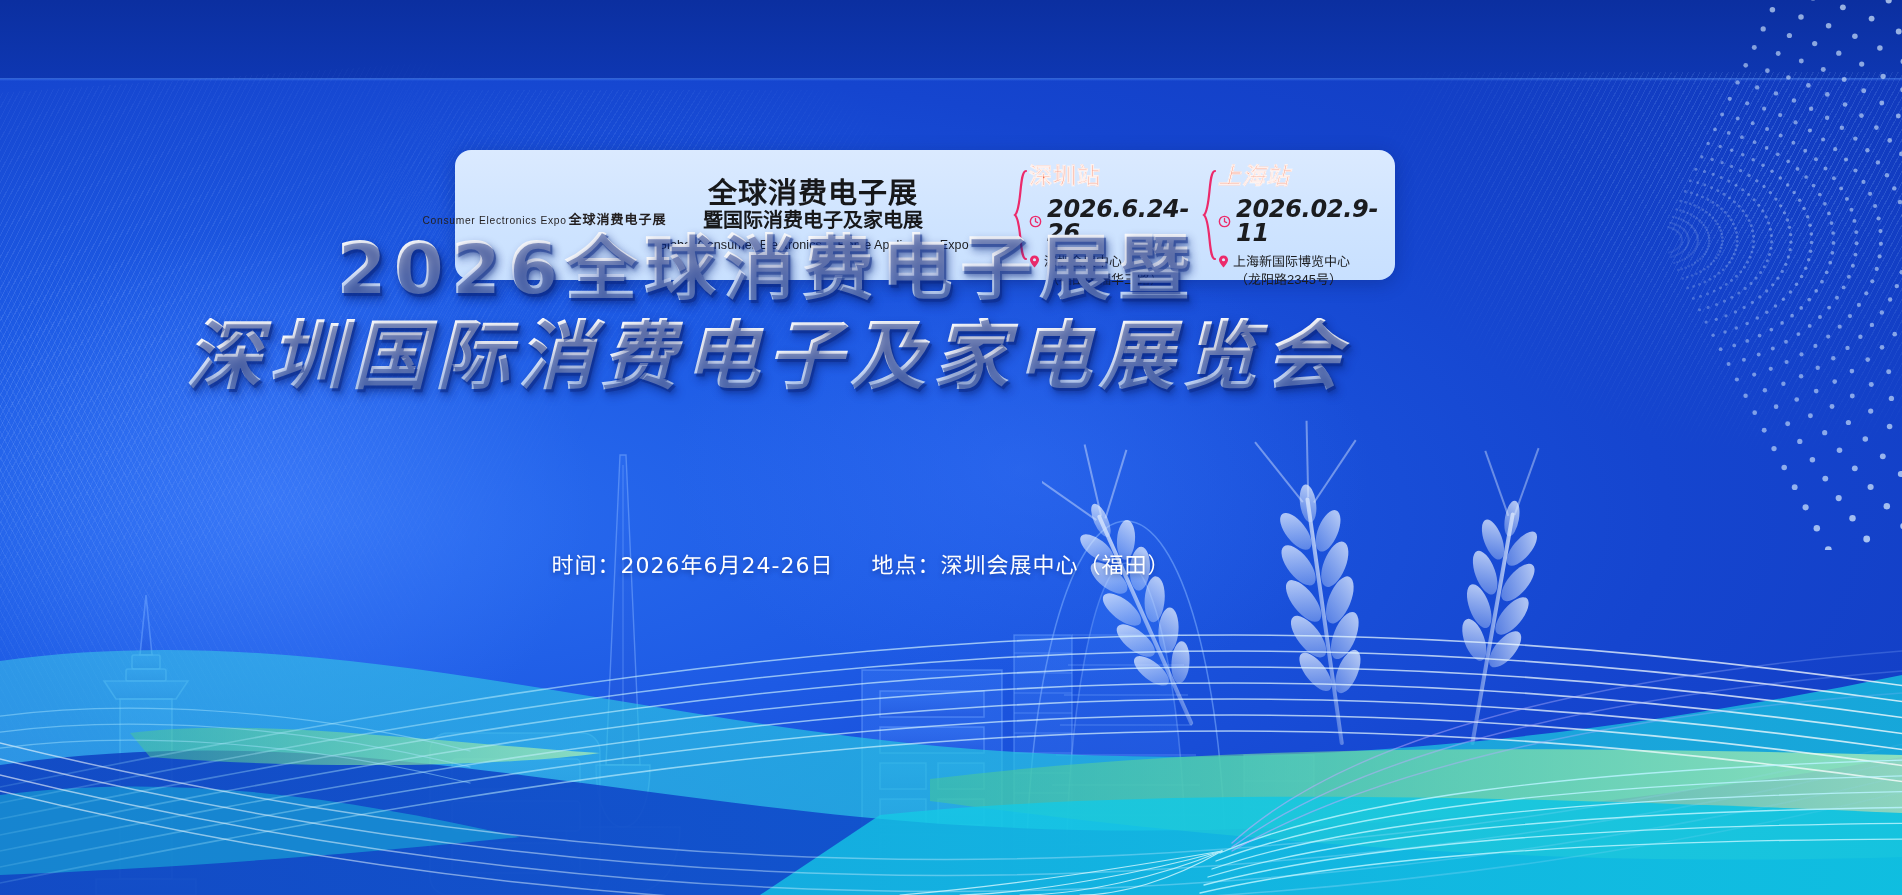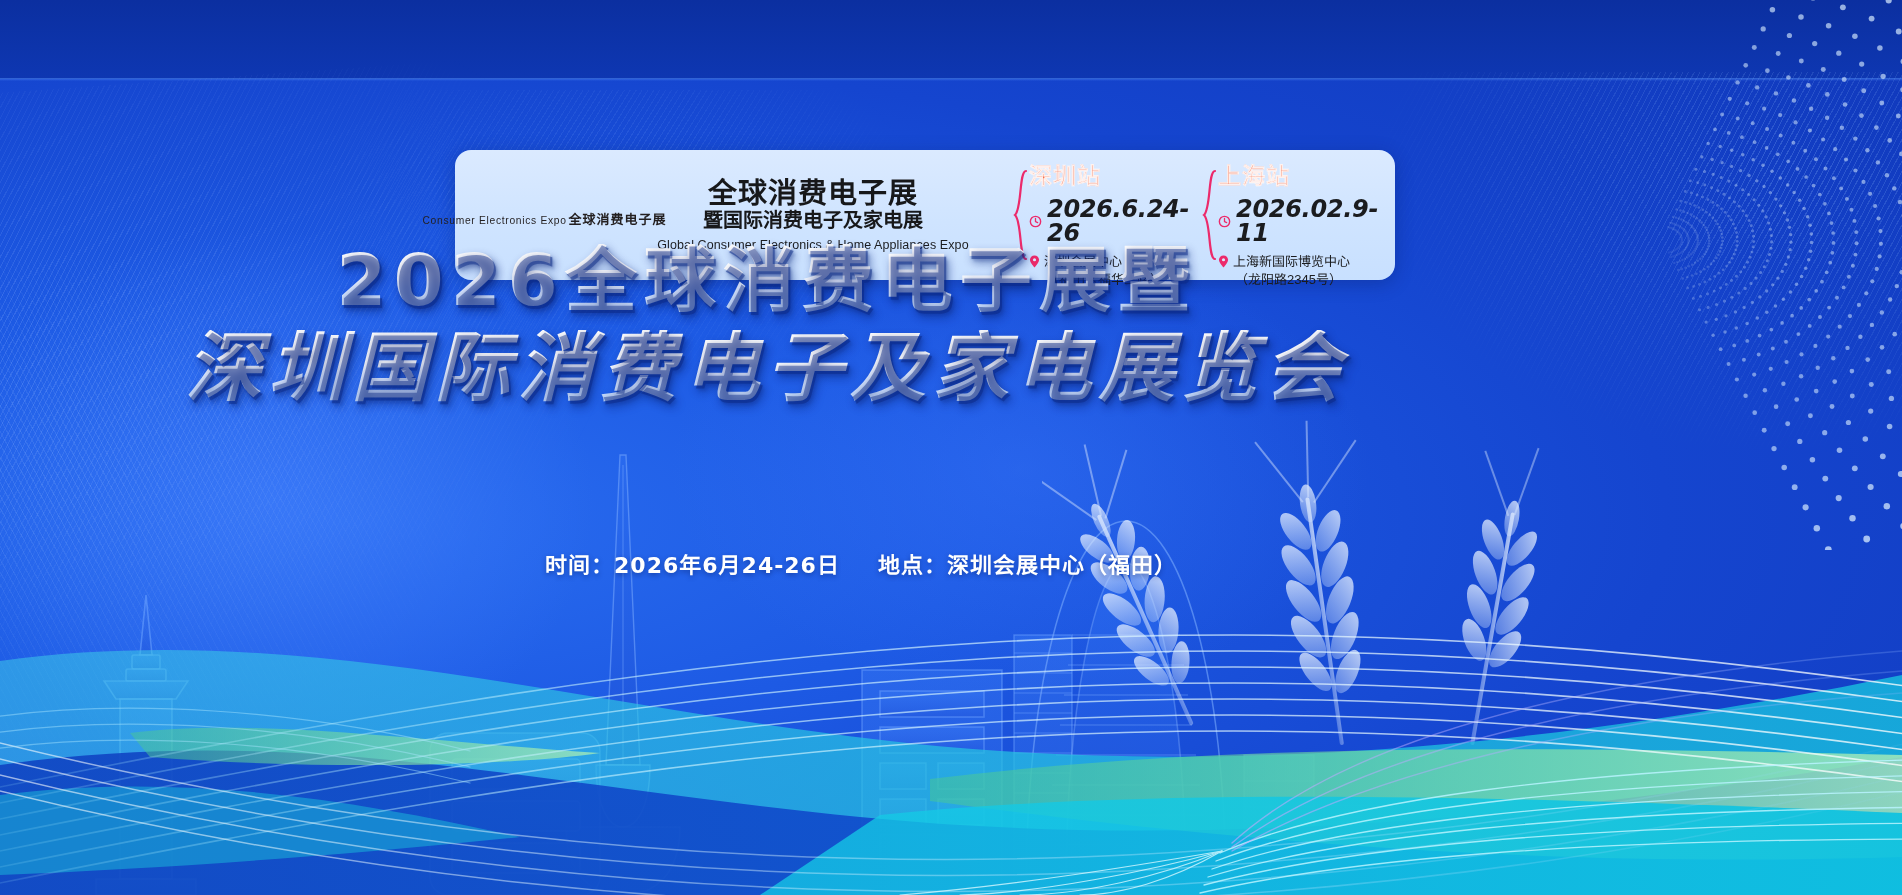--- a/index.html
+++ b/index.html
@@ -133,37 +133,37 @@
     position:absolute; left:0; top:50%; transform:translateY(-50%);
     width:16px; height:92px;
   }
   .city-inner{ display:flex; flex-direction:column; justify-content:center;margin-top:23px; }
   .city-name{
     font-size:23px; font-weight:900; line-height:1;
     font-family:"DejaVu Sans",sans-serif; letter-spacing:1px;
     -webkit-text-stroke:.6px rgba(255,255,255,.9);
   }
   .city-sz{ color:#f4623c; }
-  .city-sh{ color:#f4623c; }
+  .city-sh{ color:#f4623c;font-style:italic; }
   .city-date{
     font-size:24px; font-weight:900; font-style:italic; color:#1b1c1f;
     line-height:1; margin-top:9px; display:flex; align-items:center; gap:5px;
     font-family:"DejaVu Sans",sans-serif; letter-spacing:-.3px;
   }
   .city-venue{
     font-size:13px; color:#1b1c1f; margin-top:8px; line-height:1.35;
     display:flex; align-items:flex-start; gap:4px; font-weight:500;
   }
   .venue-lines{ display:flex; flex-direction:column; }
   .venue-sub{ padding-left:2px; }
   .pin-ico, .clock-ico{ flex:0 0 auto; margin-top:2px; }
 
   
   #headline{
-    position:absolute; left:0; top:244px; width:1533px;
+    position:absolute; left:0; top:232px; width:1533px;
     text-align:center; user-select:none;
   }
   .hl-row{
     font-family:"DejaVu Sans",sans-serif;
     font-weight:900;
     color:#ffffff;
     letter-spacing:7px;
     line-height:1.0;
     text-shadow:
       2px 3px 0 rgba(10,40,130,.45),
@@ -174,21 +174,21 @@
     -webkit-text-fill-color:transparent;
     filter:drop-shadow(2px 3px 1px rgba(12,44,140,.40));
   }
   #hl1{ font-size:72px; }
   #hl2{ font-size:76px; margin-top:14px;font-style:italic; }
 
   
   #info-line{
     position:absolute; left:0; top:547px; width:1722px;
     text-align:center; color:#ffffff;
-    font-size:22px; font-weight:700; letter-spacing:1px;
+    font-size:22px; font-weight:400; letter-spacing:1px;
     font-family:"DejaVu Sans",sans-serif;
     text-shadow:0 2px 5px rgba(8,30,100,.45);
   }
   #info-line .gap{ display:inline-block; width:38px; }
 </style>
 </head>
 <body>
 
 <div id="stage">
 

